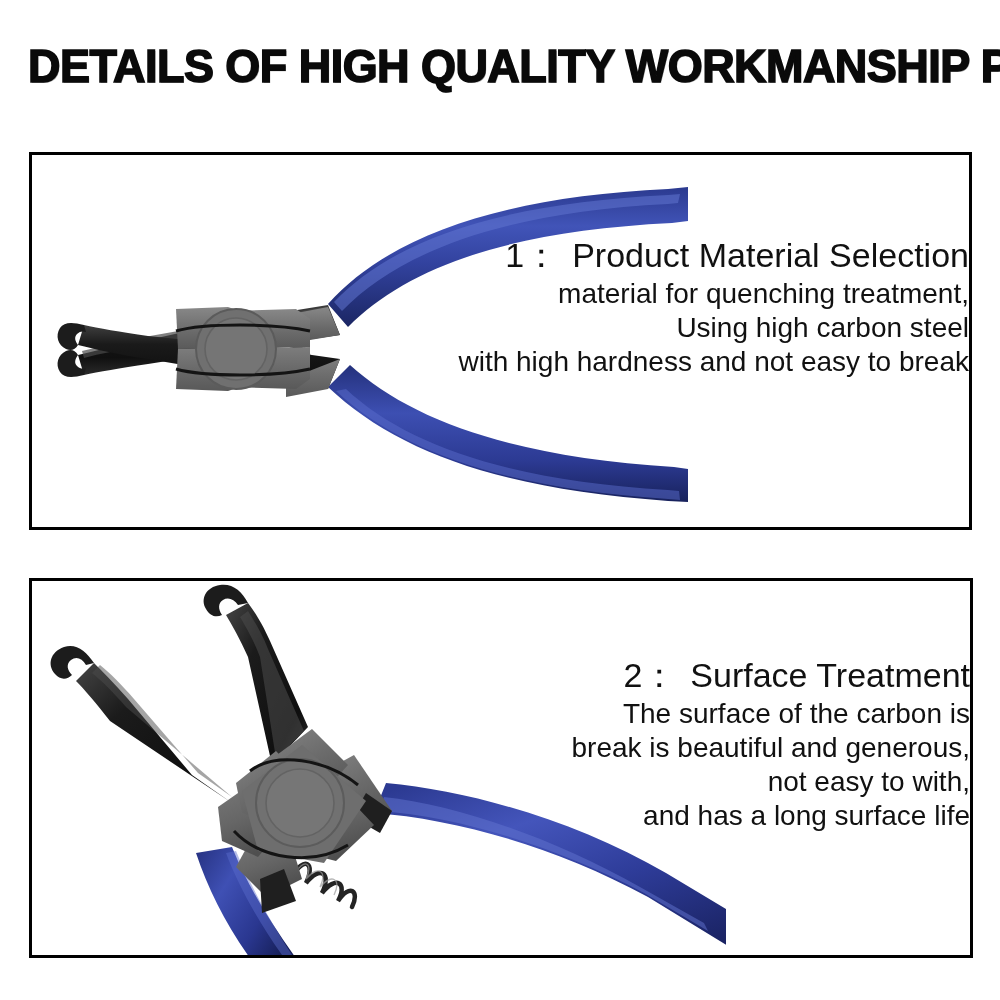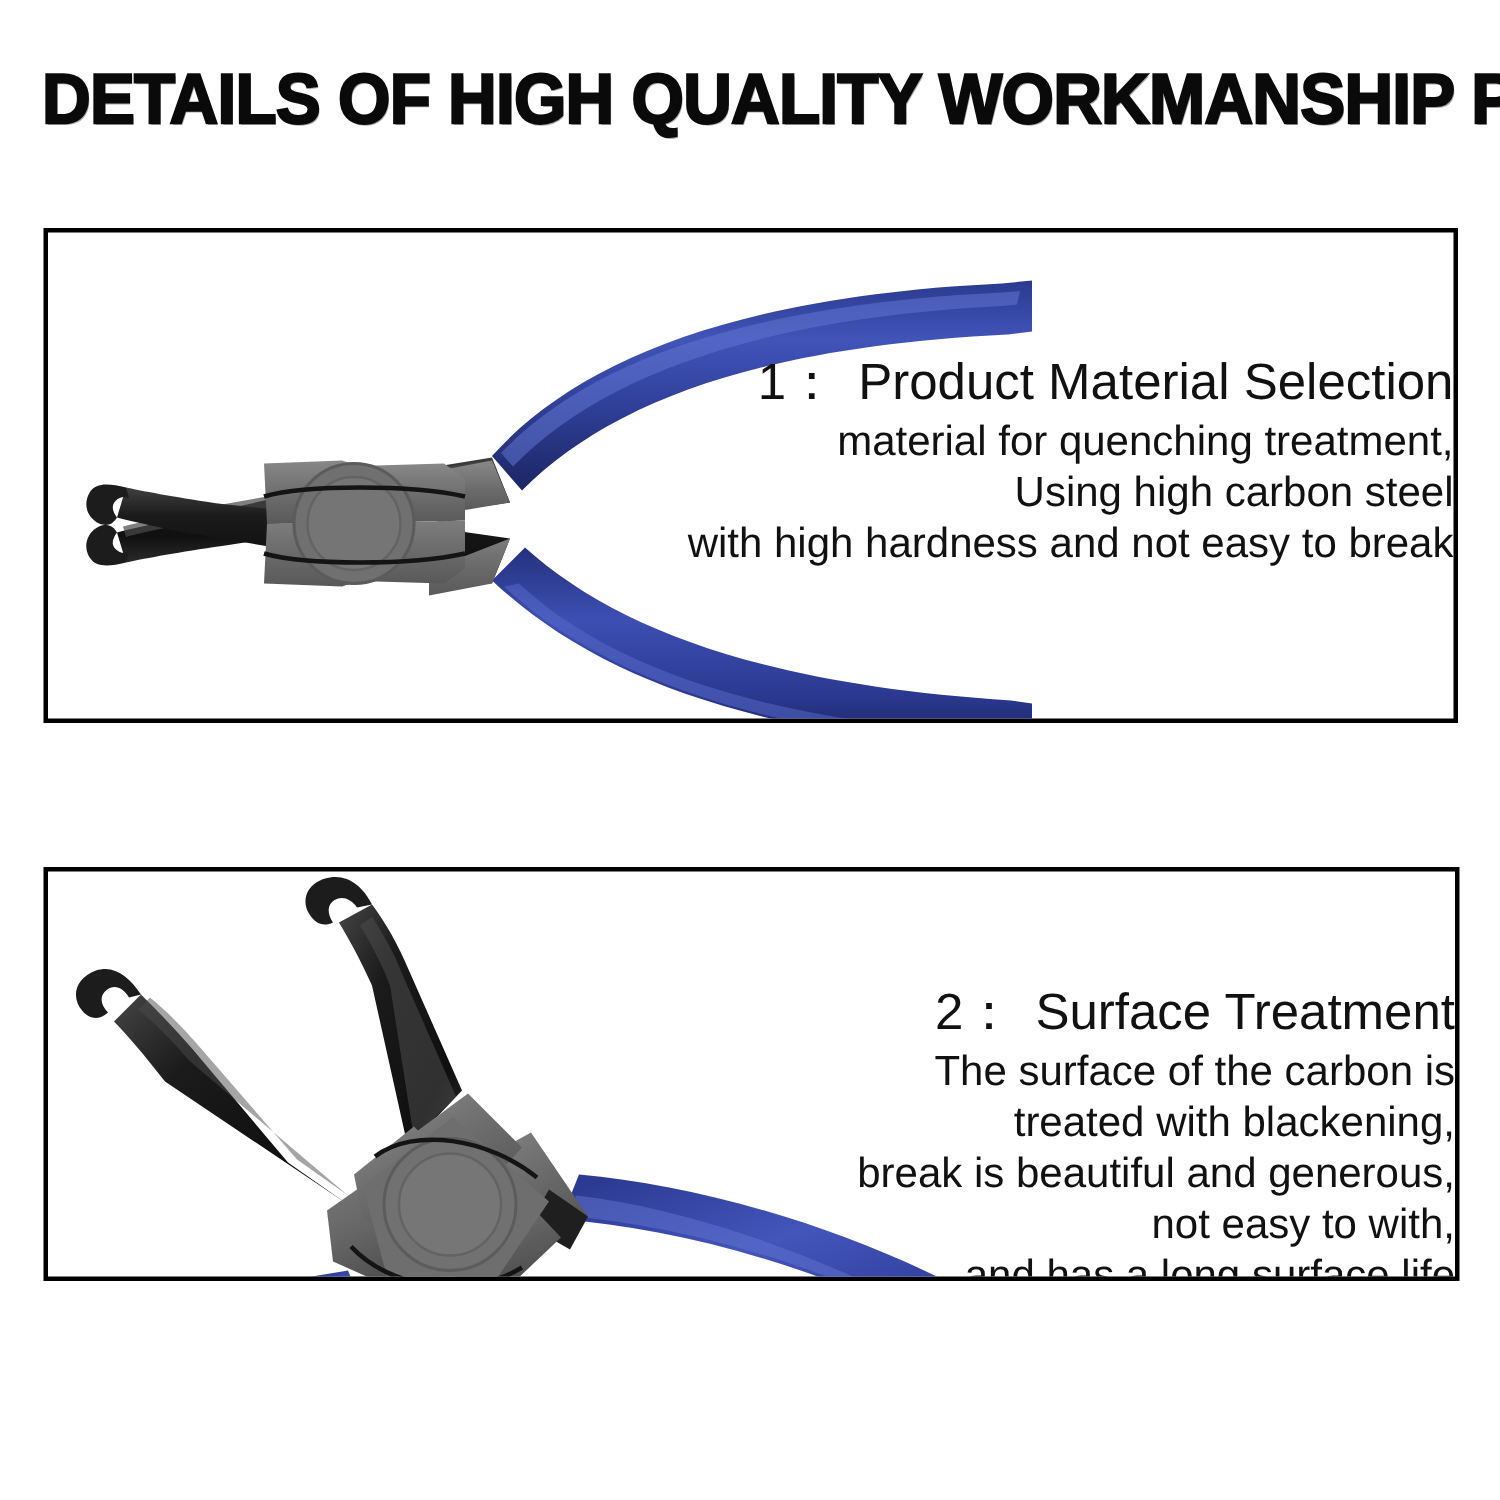--- a/index.html
+++ b/index.html
@@ -48,27 +48,27 @@
     position: absolute;
     border: 3px solid #000000;
     background: #ffffff;
     overflow: hidden;
     box-sizing: border-box;
   }
   #panel-1 {
     left: 29px;
     top: 152px;
     width: 943px;
-    height: 330px;
+    height: 378px;
   }
   #panel-2 {
     left: 29px;
     top: 578px;
     width: 944px;
-    height: 276px;
+    height: 380px;
   }
 
   
   .text-block {
     position: absolute;
     text-align: right;
     color: #111111;
     font-family: "Liberation Sans", sans-serif;
   }
   #text-1 { right: 0px; top: 78px; width: 620px; }
@@ -322,20 +322,19 @@
         <path d="M214 192 C 240 172, 290 180, 322 206" stroke="#141414" stroke-width="3" fill="none"></path>
         <path d="M198 252 C 224 280, 276 288, 312 266" stroke="#141414" stroke-width="3" fill="none"></path>
       </g>
     </svg>
 
     <div class="text-block" id="text-2">
       <div class="heading-line">
         <span class="num">2</span><span>：</span><span class="spacer"></span><span>Surface Treatment</span>
       </div>
       <div class="body-line">The surface of the carbon is</div>
-      <div class="body-line">treated with blackening,</div>
       <div class="body-line">break is beautiful and generous,</div>
       <div class="body-line">not easy to with,</div>
       <div class="body-line">and has a long surface life</div>
     </div>
   </div>
 
 </div>
 
 </body></html>

